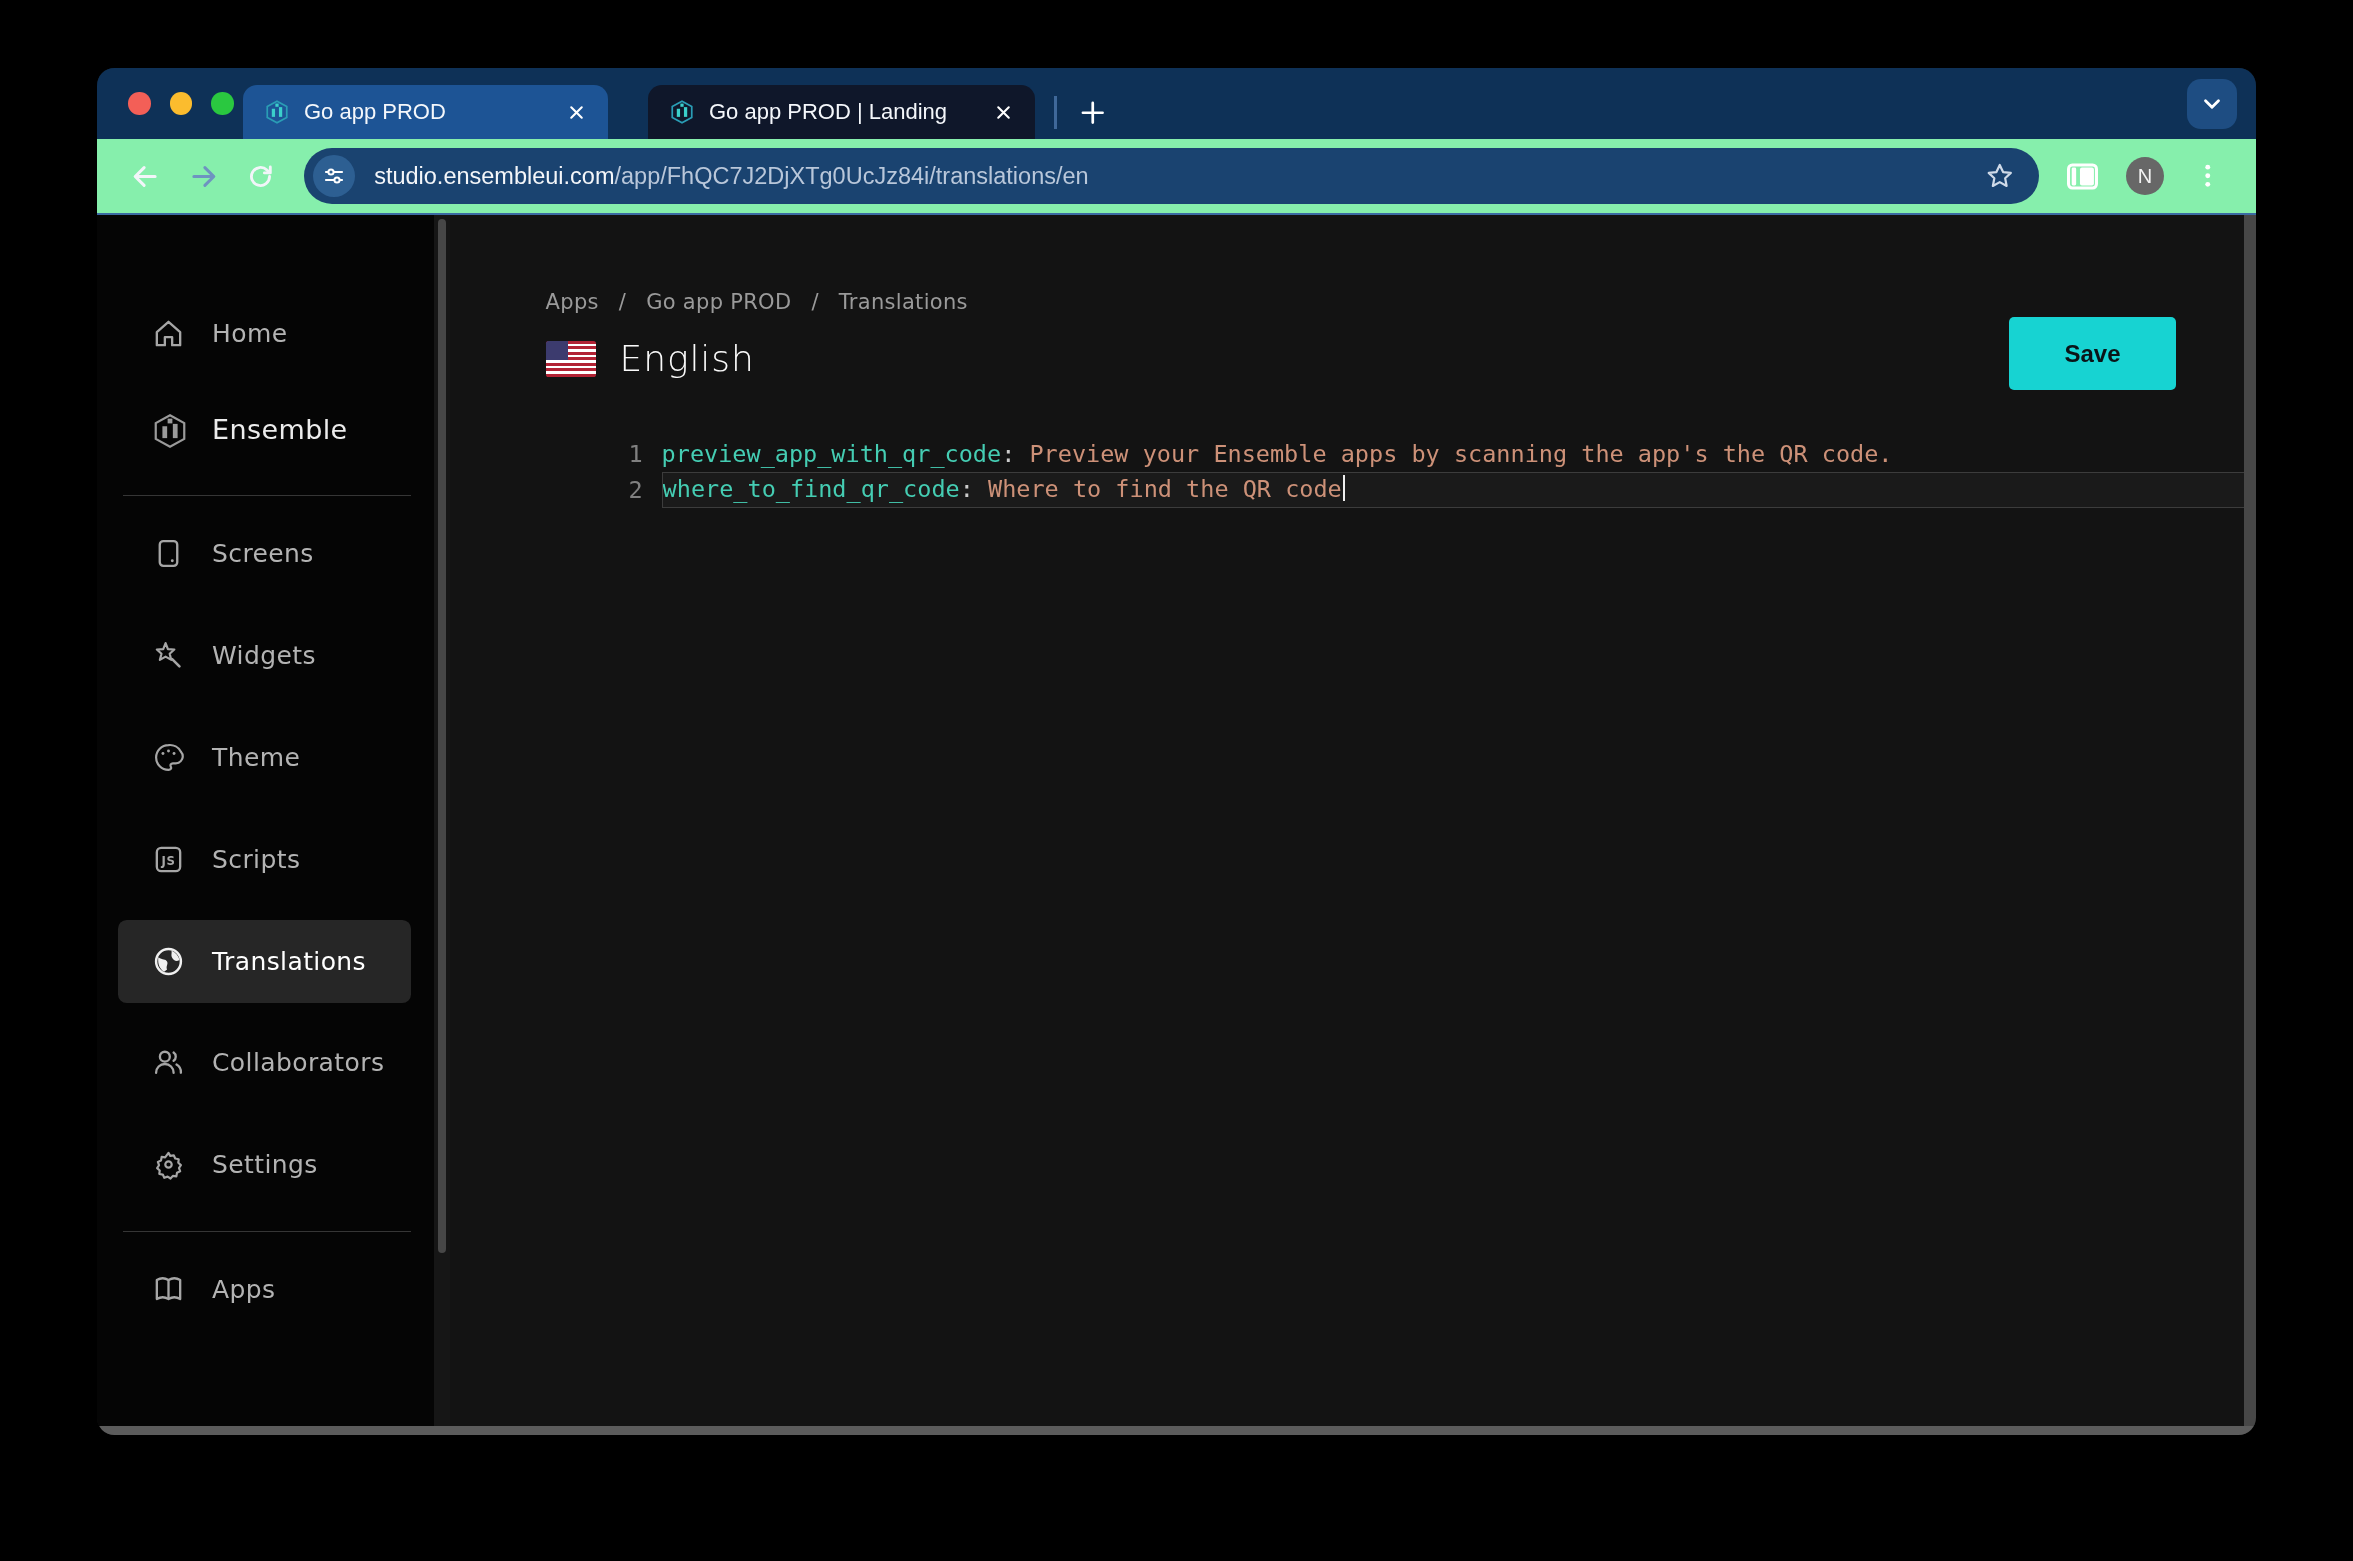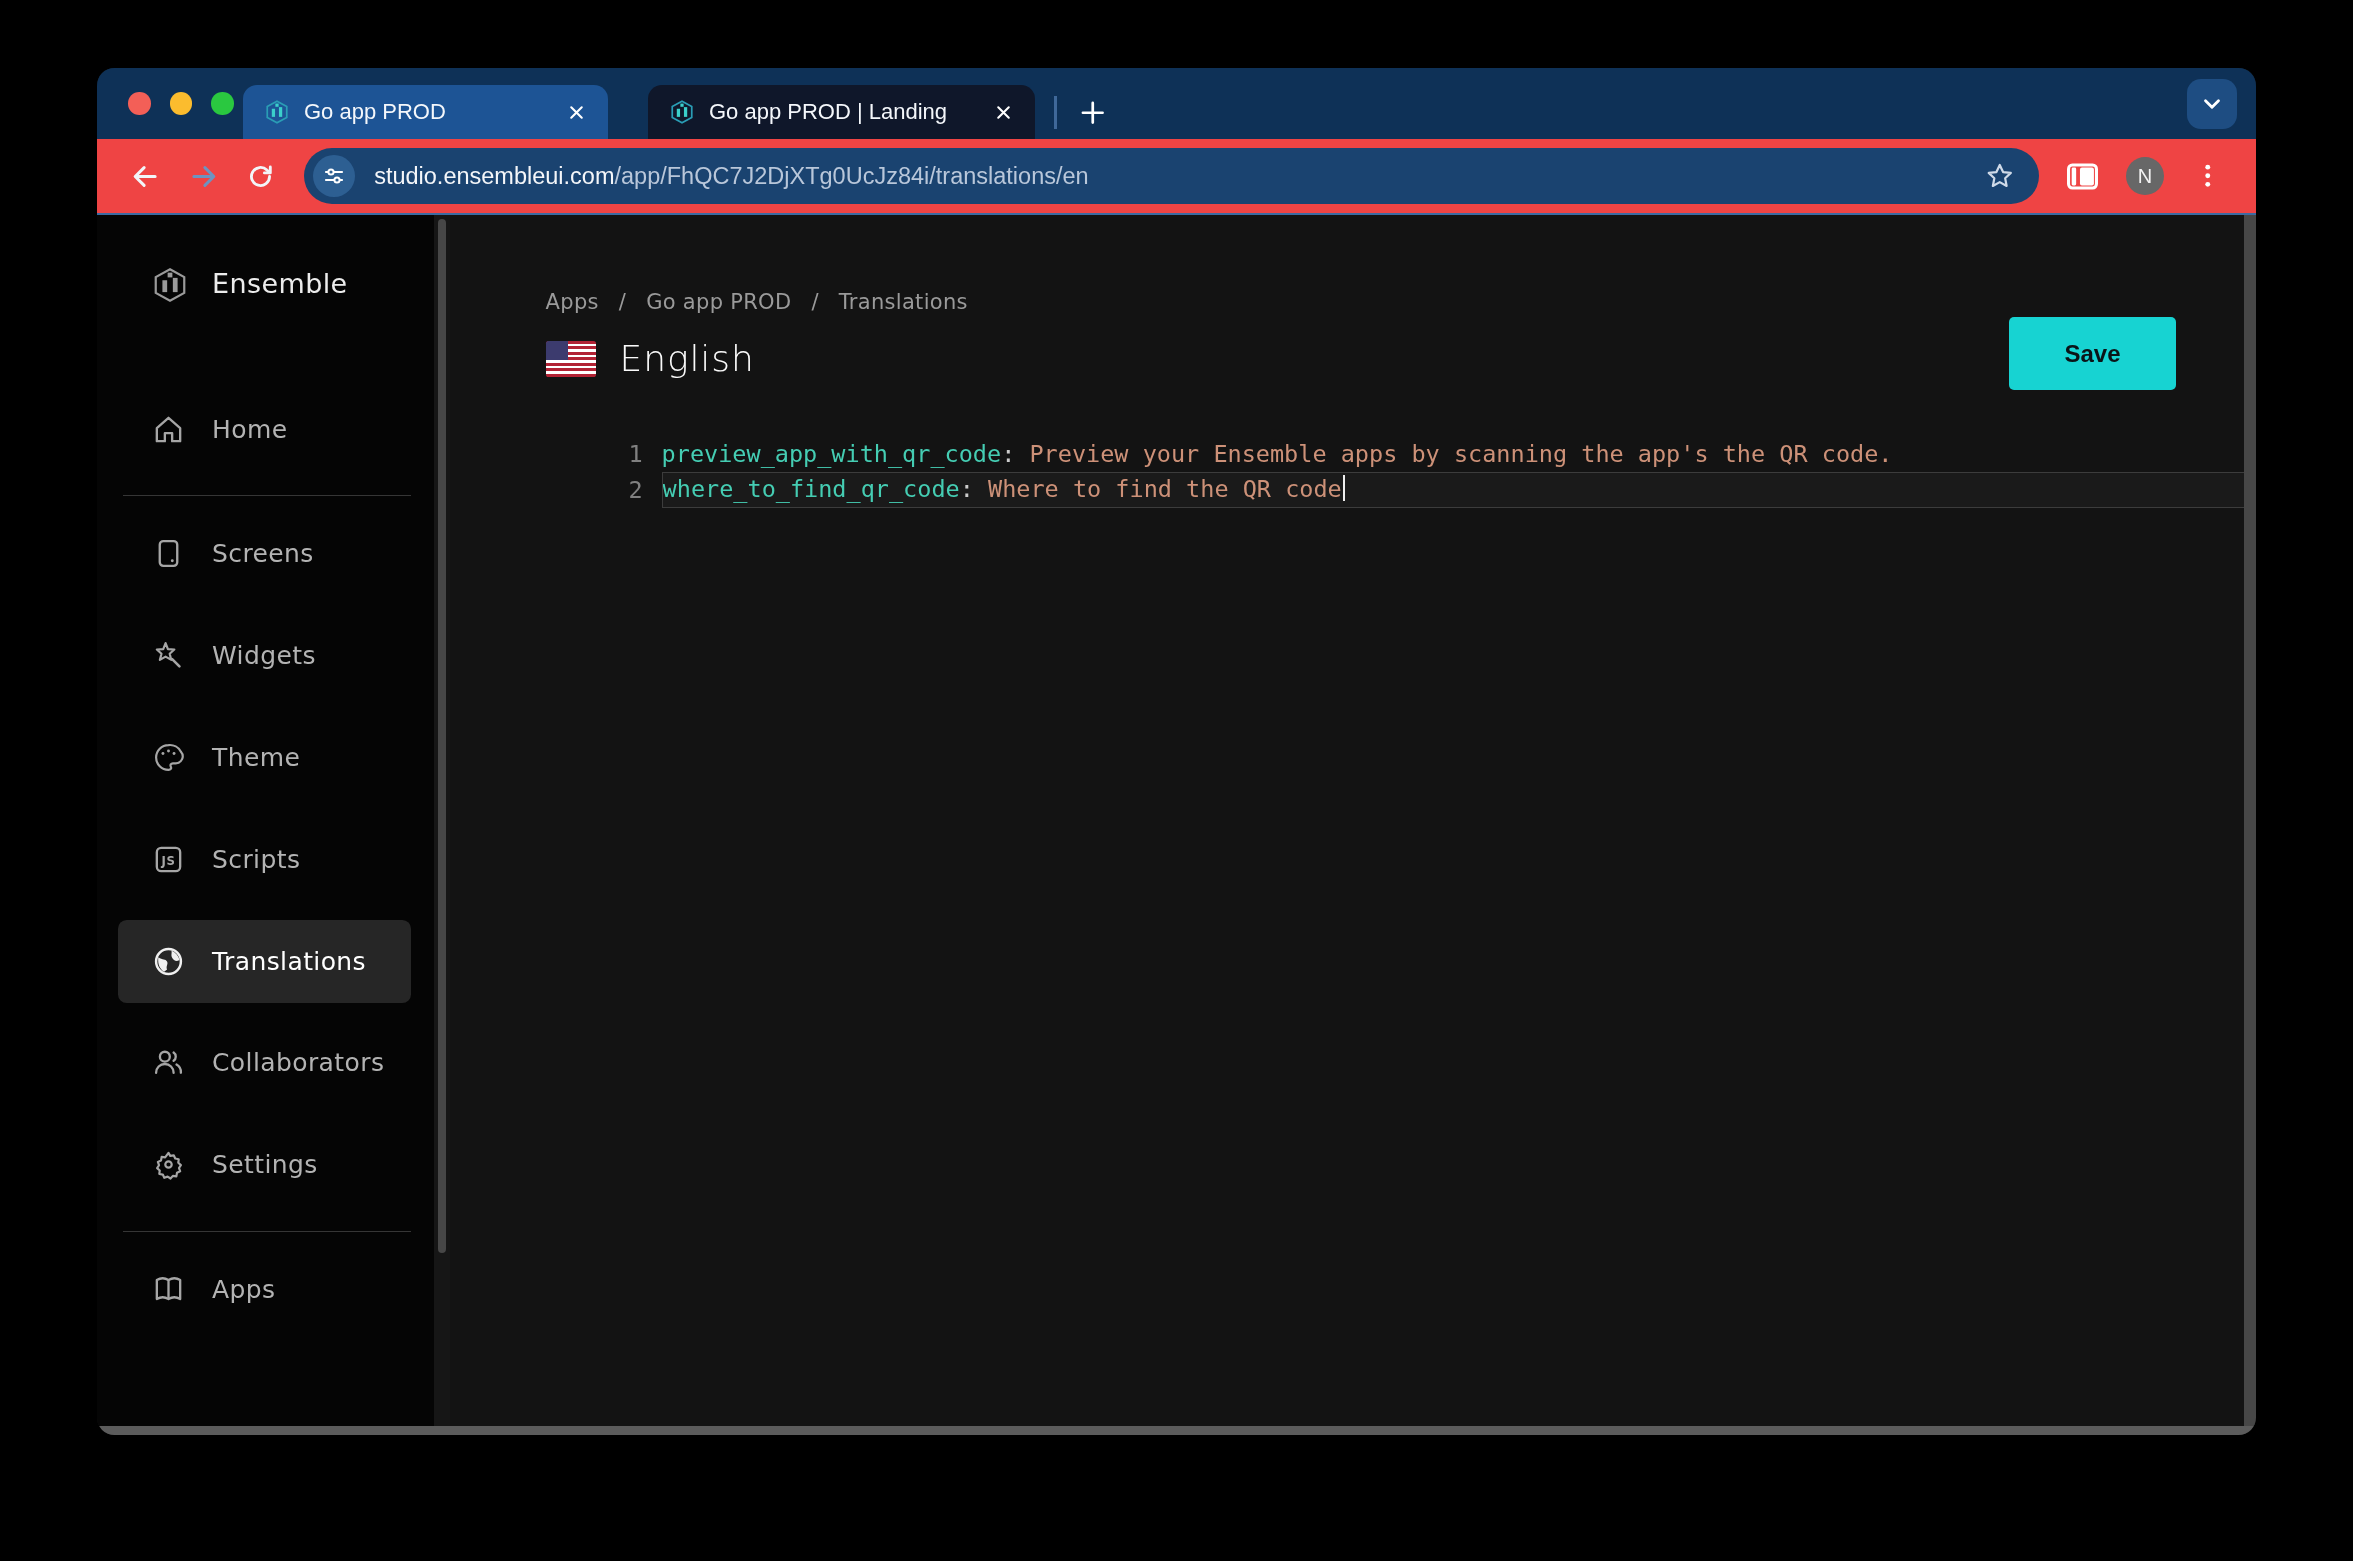--- a/index.html
+++ b/index.html
@@ -23,21 +23,21 @@
   .tab.inactive { background:#0f172a; width:387px; margin-left:40px; }
   .tab .title { flex:1; white-space:nowrap; overflow:hidden; }
   .favicon { width:26px; height:26px; flex:none; }
   .tab-close { width:26px; height:26px; flex:none; display:flex; align-items:center; justify-content:center; }
   .tab-sep { width:2.6px; height:33px; background:#3f6899; margin:0 17.4px 10.4px 19px; align-self:flex-end; }
   .newtab { width:38px; height:38px; margin-bottom:7px; align-self:flex-end; display:flex; align-items:center; justify-content:center; }
   .tab-search-btn { position:absolute; right:19px; top:11.3px; width:50px; height:50px; border-radius:14px;
                     background:#1e4d82; display:flex; align-items:center; justify-content:center; }
 
   
-  .toolbar { height:76px; background:#ef4444; display:flex; align-items:center; padding:16px 24px; gap:8.7px;
+  .toolbar { height:76px; background:#86efac; display:flex; align-items:center; padding:16px 24px; gap:8.7px;
              flex:none; border-bottom:2.6px solid #3b6ba3; }
   .navbtn { width:49px; height:49px; display:flex; align-items:center; justify-content:center; flex:none; }
   .urlbar { flex:1; height:56px; border-radius:28px; background:#1a4370; display:flex; align-items:center;
             margin:0 10.4px; padding:0 8.7px; min-width:0; }
   .site-chip { width:42px; height:42px; border-radius:50%; background:#2d5f92; display:flex; align-items:center;
                justify-content:center; flex:none; }
   .url-text { margin-left:19px; font-family:"Liberation Sans", sans-serif; font-size:23.5px; white-space:nowrap;
               overflow:hidden; flex:1; }
   .url-host { color:#f4f6f9; } .url-path { color:#b9c7da; }
   .star { margin:0 15.6px 0 8.7px; flex:none; }
@@ -192,39 +192,39 @@
             <circle cx="12" cy="5" r="2" fill="#fff"></circle>
             <circle cx="12" cy="12" r="2" fill="#fff"></circle>
             <circle cx="12" cy="19" r="2" fill="#fff"></circle>
           </svg>
       </div>
     </div>
 
     <div class="bodyrow">
 
       <div class="sidebar">
+        <div class="srow homerow">
+          <span class="sicon">
+            <svg viewBox="0 0 24 24" width="35" height="35">
+                <path d="M4 11 L12 4 L20 11 V20 H14.5 V14.5 H9.5 V20 H4 Z" fill="none" stroke="#a6a6a6" stroke-width="1.6" stroke-linejoin="round"></path>
+              </svg>
+          </span>
+          <span>Home</span>
+        </div>
+
         <div class="srow brandrow">
           <span class="sicon">
             <svg viewBox="0 0 24 24" width="38" height="38">
               <path d="M12 2 L21 7 V17 L12 22 L3 17 V7 Z" fill="none" stroke="#9a9a9a" stroke-width="1.4"></path>
               <rect x="7.2" y="9" width="3" height="7.5" fill="#9a9a9a"></rect>
               <rect x="13.8" y="7.5" width="3" height="9" fill="#9a9a9a"></rect>
               <rect x="10.5" y="4.2" width="3" height="3" fill="#9a9a9a"></rect>
             </svg>
           </span>
           <span>Ensemble</span>
-        </div>
-
-        <div class="srow homerow">
-          <span class="sicon">
-            <svg viewBox="0 0 24 24" width="35" height="35">
-                <path d="M4 11 L12 4 L20 11 V20 H14.5 V14.5 H9.5 V20 H4 Z" fill="none" stroke="#a6a6a6" stroke-width="1.6" stroke-linejoin="round"></path>
-              </svg>
-          </span>
-          <span>Home</span>
         </div>
 
         <hr class="sdivider">
 
         <div class="srow first-after-div">
           <span class="sicon">
             <svg viewBox="0 0 24 24" width="35" height="35">
                 <rect x="6" y="3.5" width="12" height="17" rx="2.5" fill="none" stroke="#a6a6a6" stroke-width="1.6"></rect>
                 <circle cx="14.6" cy="17" r="1" fill="#a6a6a6"></circle>
               </svg>

